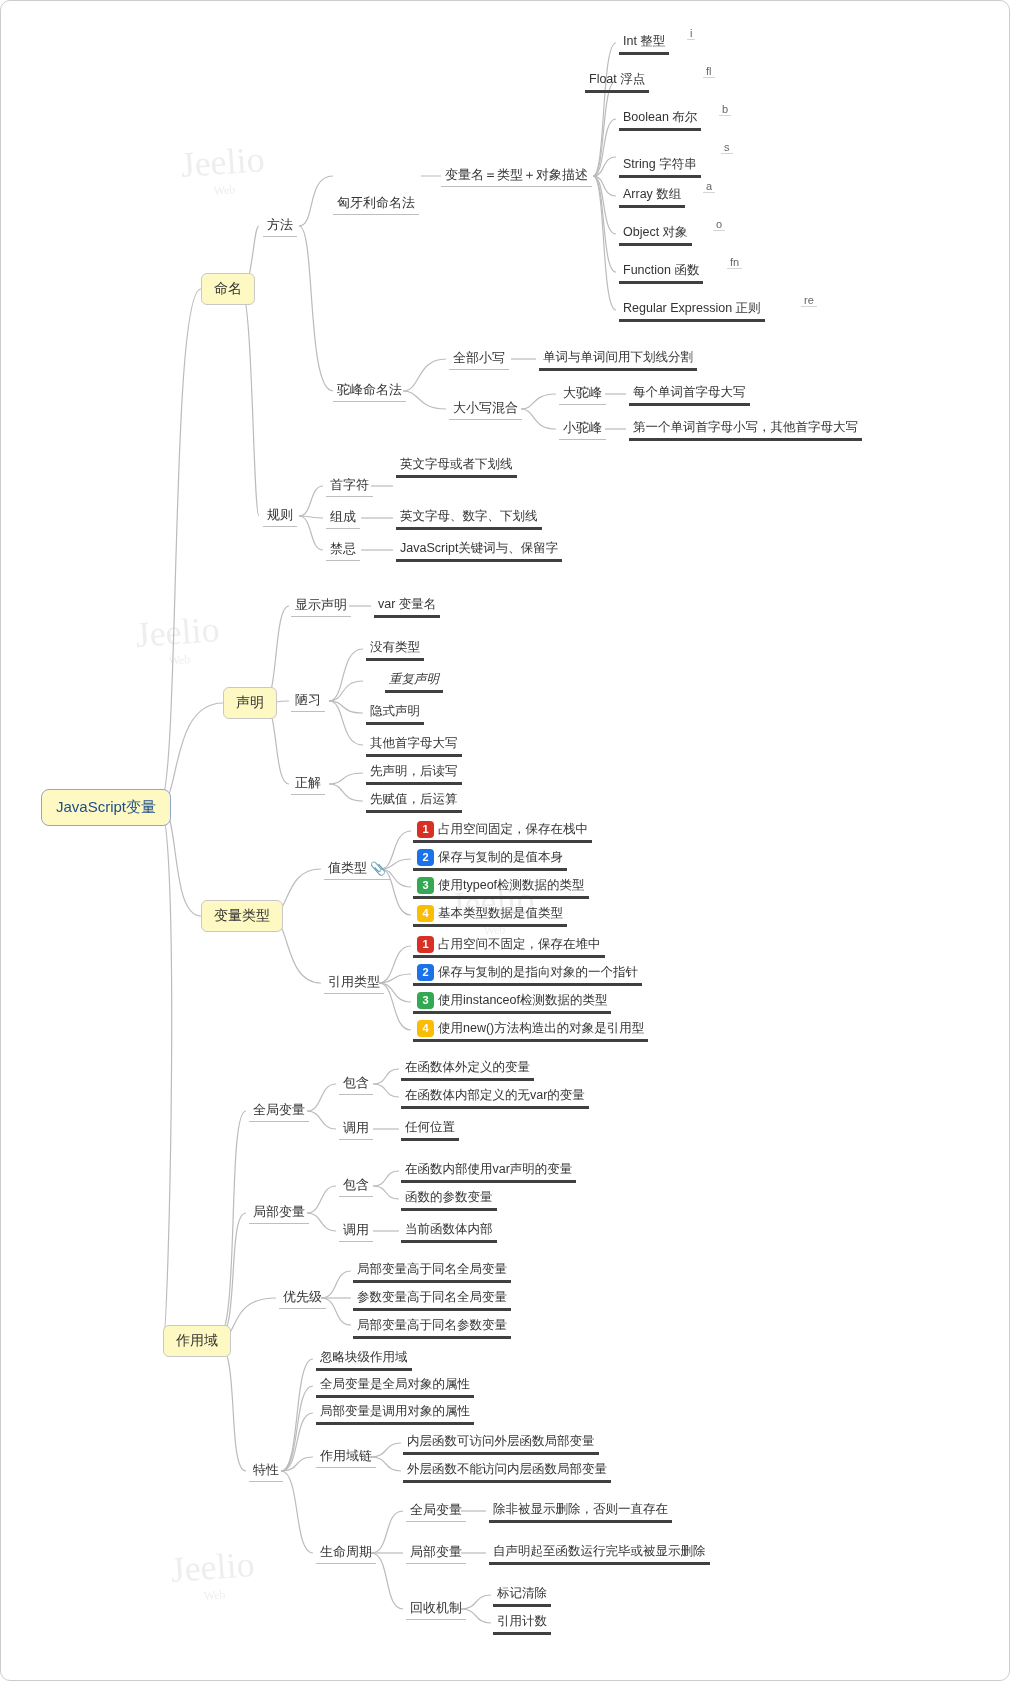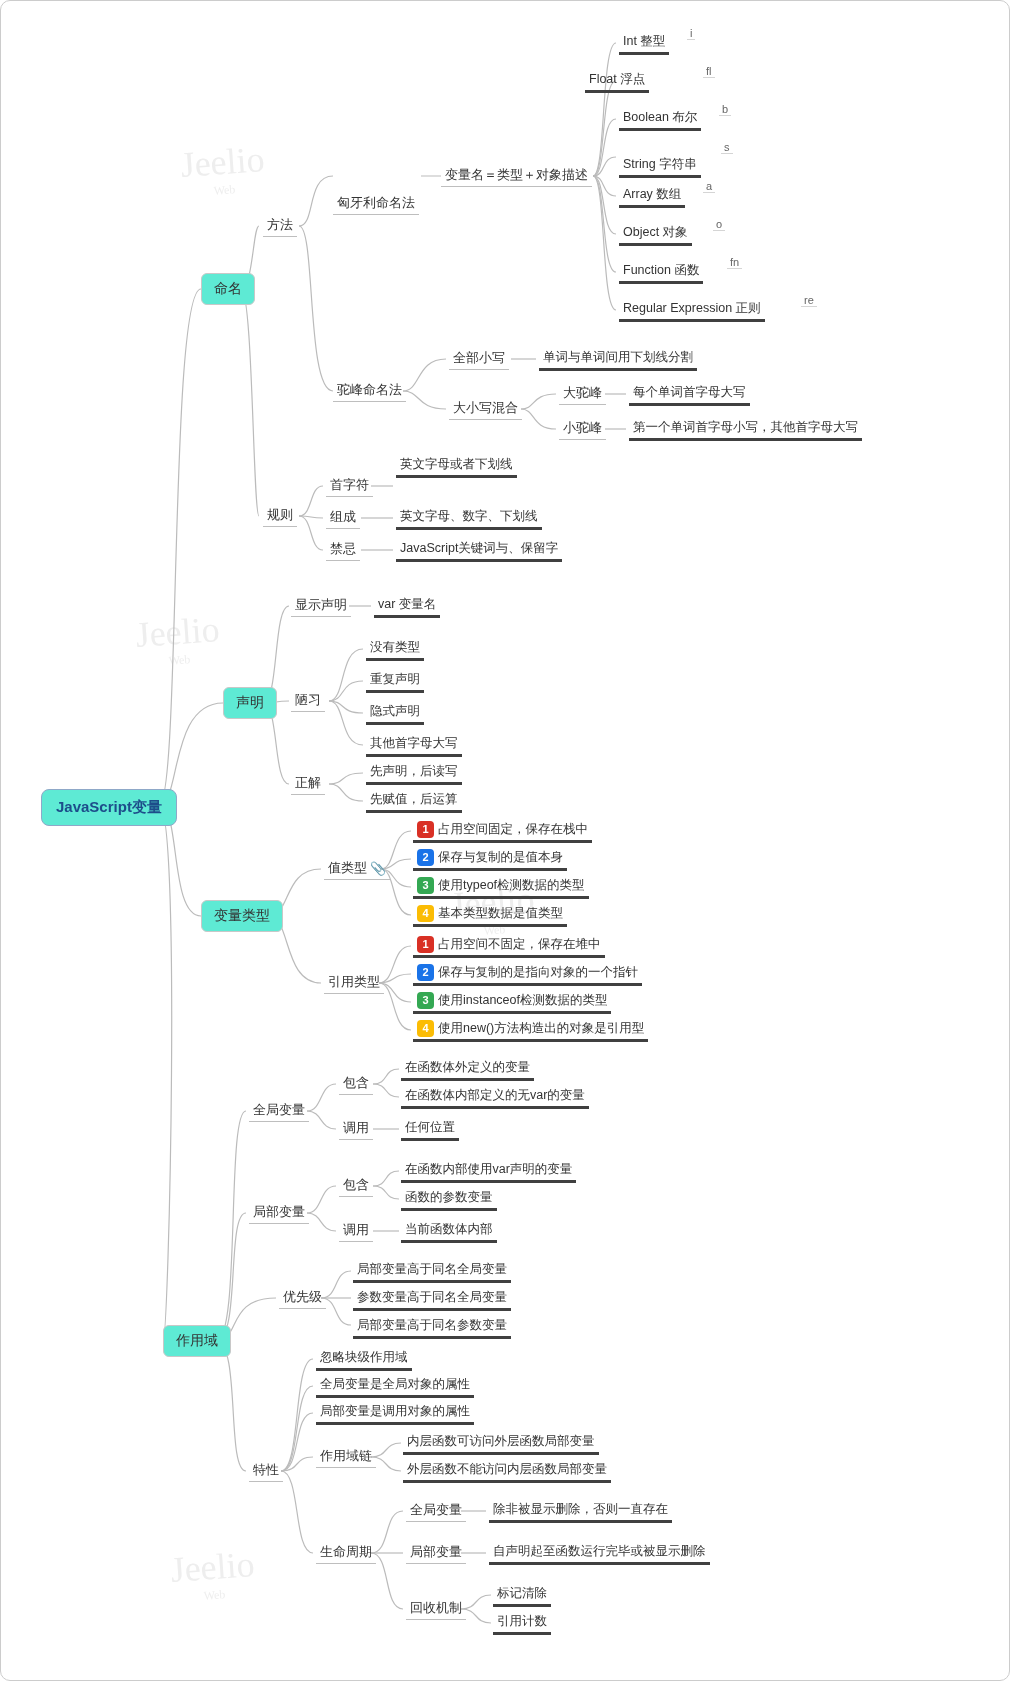--- a/index.html
+++ b/index.html
@@ -26,30 +26,30 @@
     width: 1010px;
     height: 1681px;
     pointer-events: none;
   }
   .node, .leaf, .root {
     position: absolute;
     white-space: nowrap;
   }
   .root {
     border: 1px solid #8fa8c8;
-    background: #5eead4;
+    background: #fef9c3;
     border-radius: 8px;
     padding: 8px 14px;
     font-size: 15px;
-    font-weight: bold;
+    font-weight: normal;
     color: #1d4d8a;
   }
   .box {
     border: 1px solid #c8c8c8;
-    background: #5eead4;
+    background: #fef9c3;
     border-radius: 6px;
     padding: 6px 12px;
     font-size: 14px;
   }
   .mid {
     border-bottom: 1px solid #bebebe;
     padding: 2px 4px;
     font-size: 13px;
   }
   .leaf {
@@ -256,21 +256,21 @@
   <div class="node mid" style="left:325px; top:505px;">组成</div>
   <div class="leaf" style="left:395px; top:505px;">英文字母、数字、下划线</div>
   <div class="node mid" style="left:325px; top:537px;">禁忌</div>
   <div class="leaf" style="left:395px; top:537px;">JavaScript关键词与、保留字</div>
 
   <div class="node box" style="left:222px; top:686px;">声明</div>
   <div class="node mid" style="left:290px; top:593px;">显示声明</div>
   <div class="leaf" style="left:373px; top:593px;">var 变量名</div>
   <div class="node mid" style="left:290px; top:688px;">陋习</div>
   <div class="leaf" style="left:365px; top:636px;">没有类型</div>
-  <div class="leaf" style="left:365px; top:668px;">重复声明</div>
+  <div class="leaf" style="left:384px; top:668px;font-style:italic;">重复声明</div>
   <div class="leaf" style="left:365px; top:700px;">隐式声明</div>
   <div class="leaf" style="left:365px; top:732px;">其他首字母大写</div>
   <div class="node mid" style="left:290px; top:771px;">正解</div>
   <div class="leaf" style="left:365px; top:760px;">先声明，后读写</div>
   <div class="leaf" style="left:365px; top:788px;">先赋值，后运算</div>
 
   <div class="node box" style="left:200px; top:899px;">变量类型</div>
   <div class="node mid" style="left:323px; top:856px;">
     <span>值类型</span><span class="clip">📎</span>
   </div>

